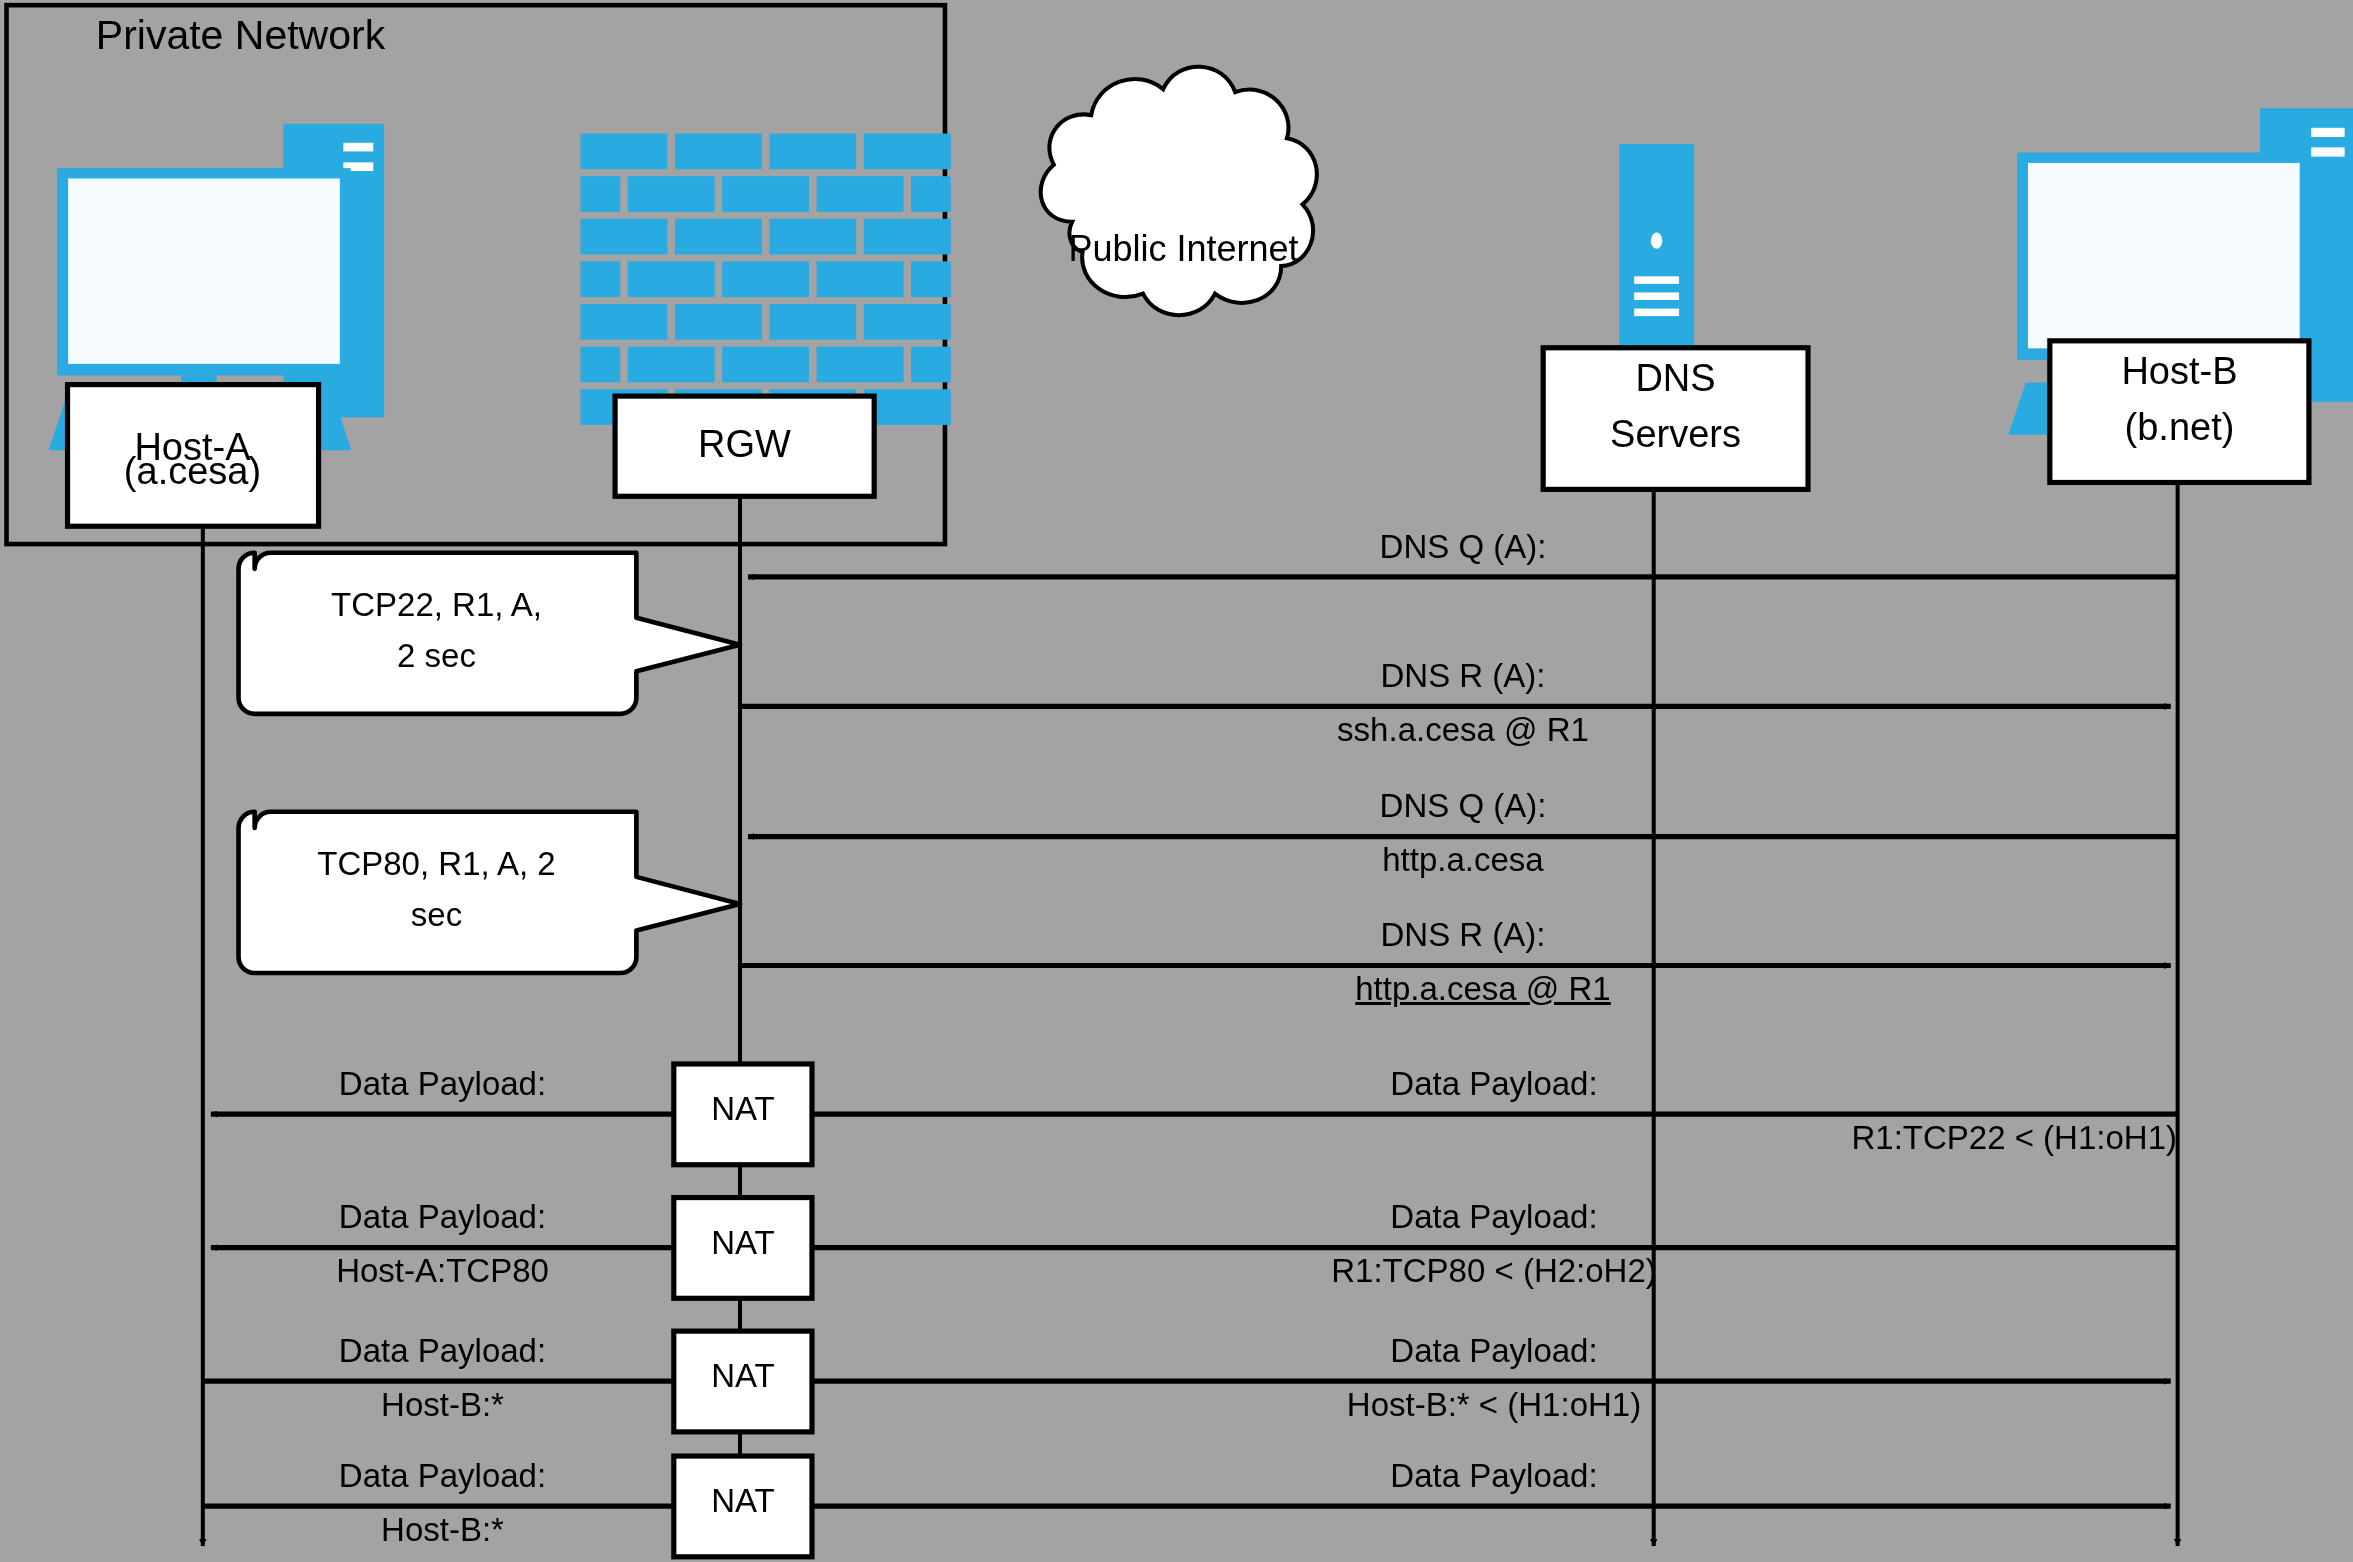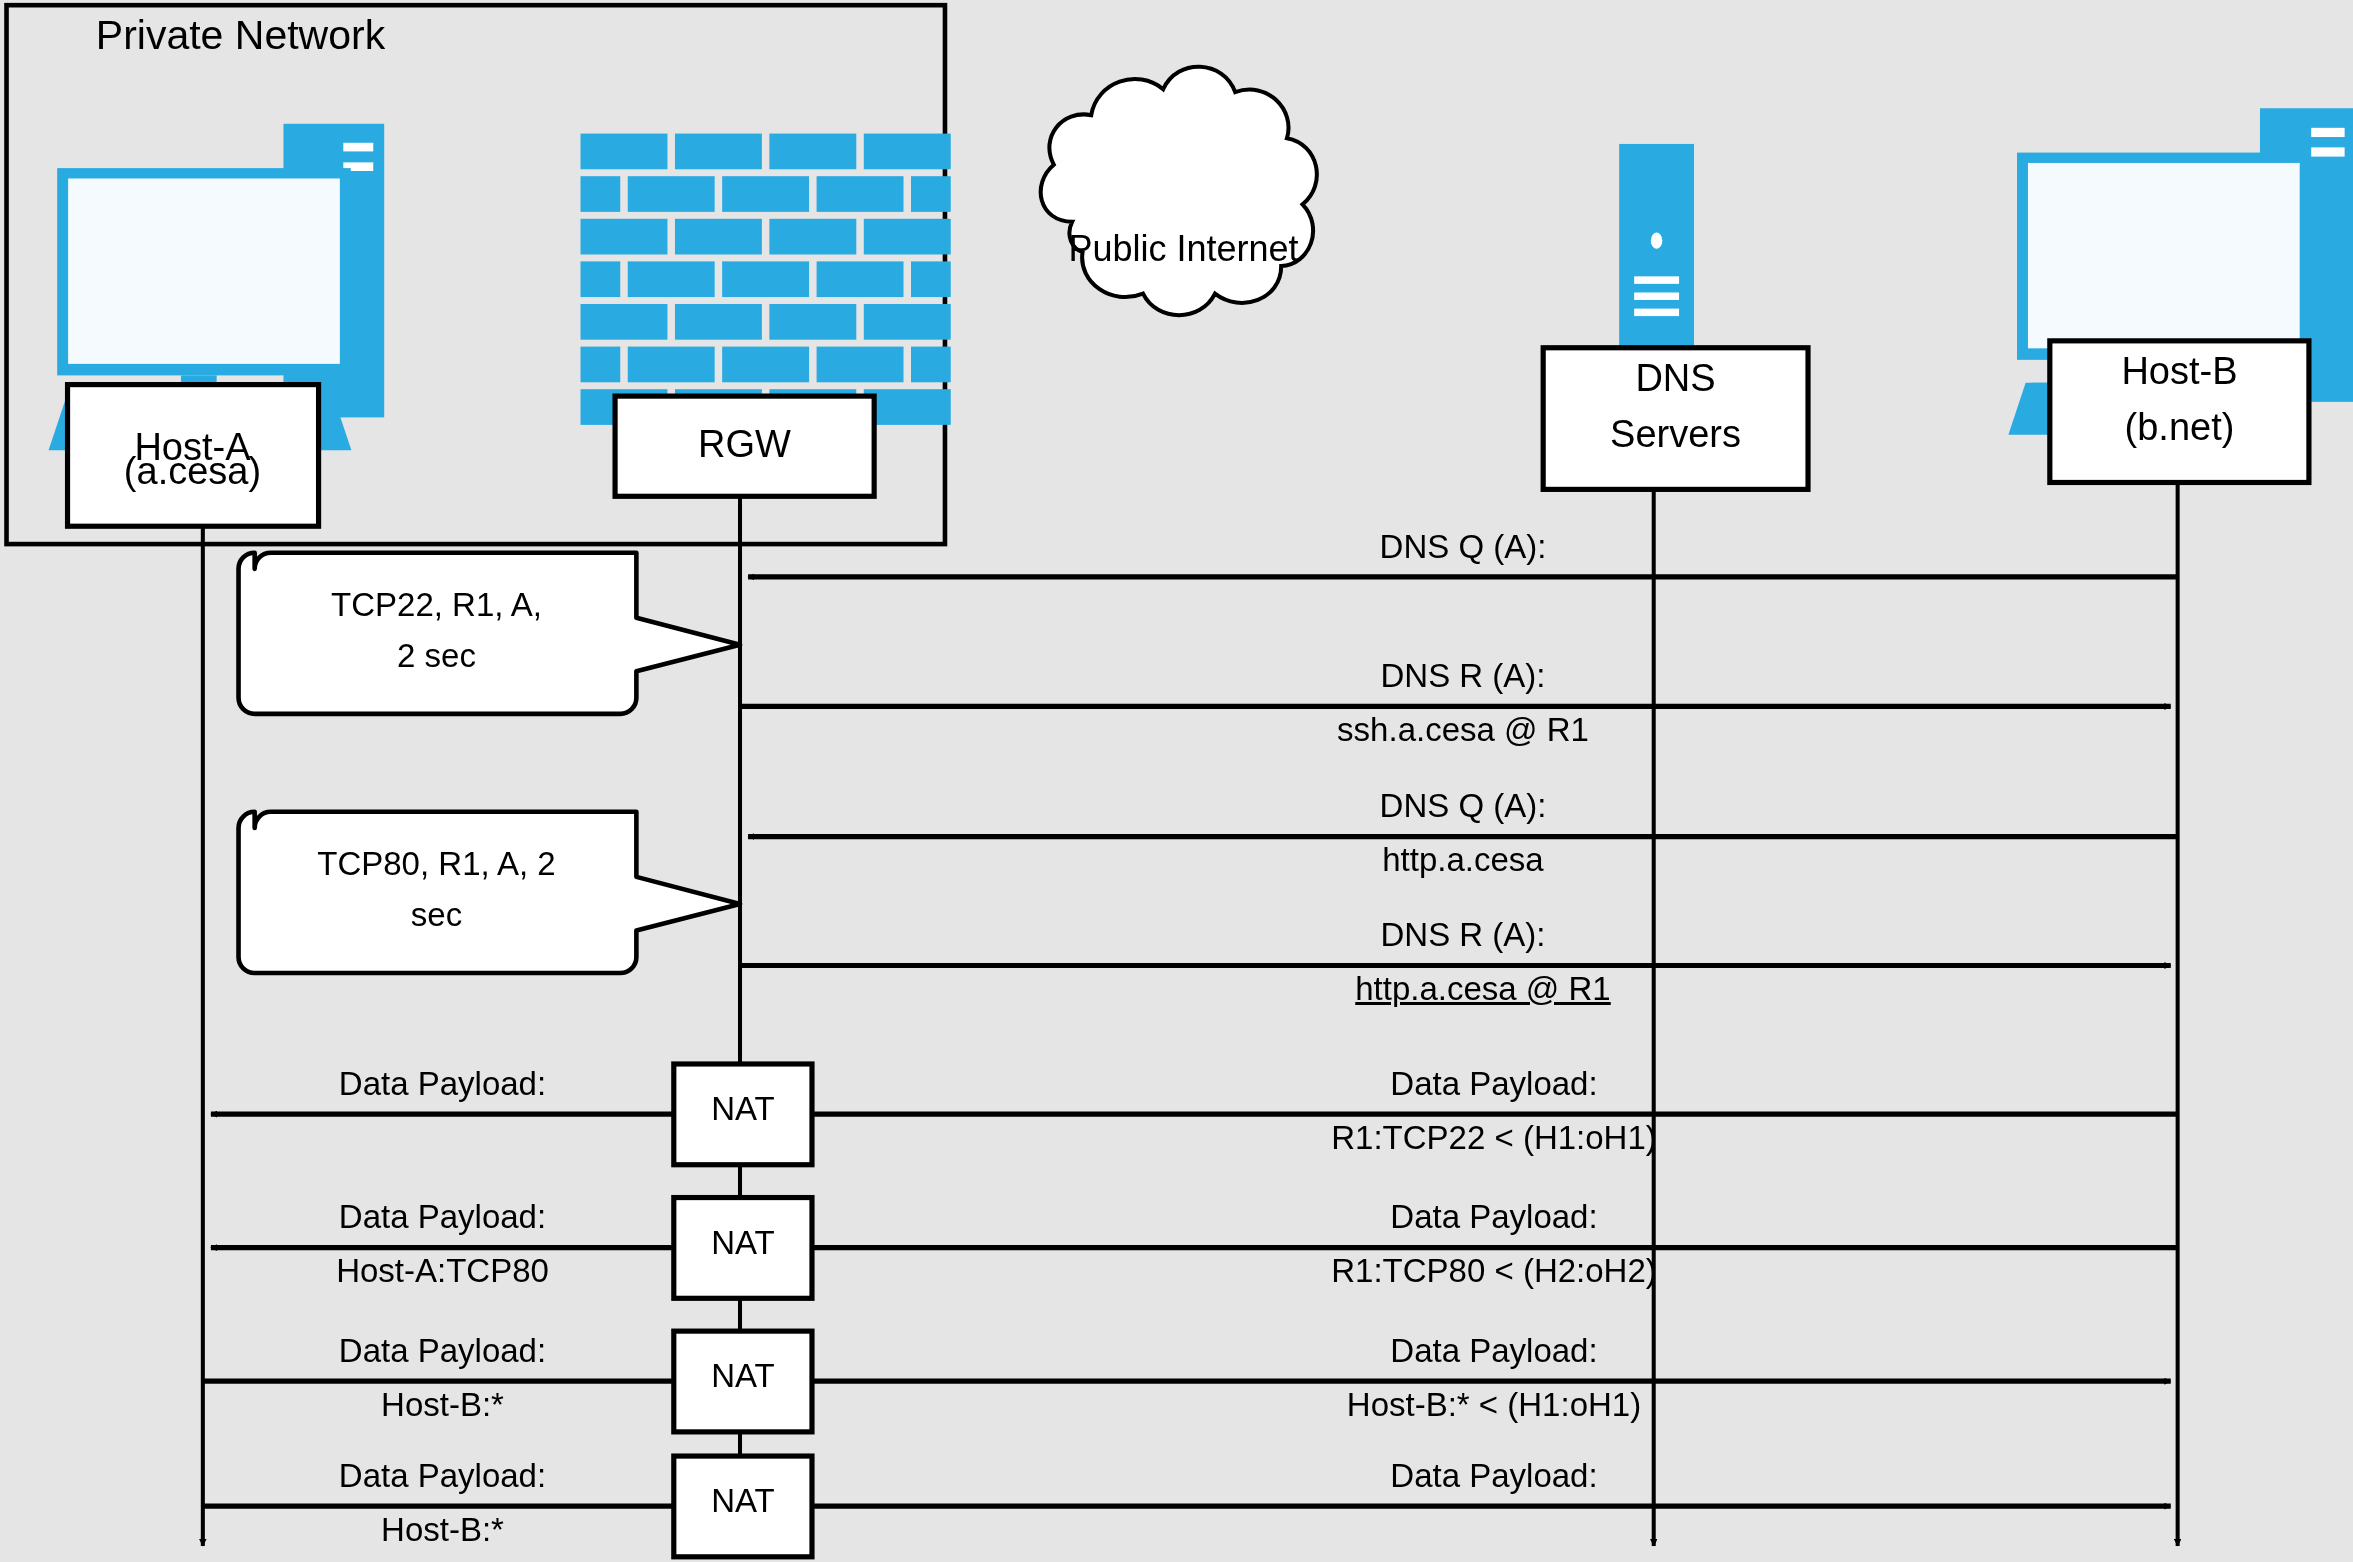--- a/index.html
+++ b/index.html
@@ -1,17 +1,17 @@
 <!DOCTYPE html>
 <html style="font-size:9.2px"><head>
 <meta charset="utf-8">
 <style>
   html,body{margin:0;padding:0;background:#fff;}
   body{font-family:"Liberation Sans", sans-serif;}
-  #stage{position:relative;width:2354px;height:1562px;background:#e5e5e5;overflow:hidden;}
+  #stage{position:relative;width:2354px;height:1562px;background:#a3a3a3;overflow:hidden;}
   #stage svg{position:absolute;left:0;top:0;}
   .lbl{position:absolute;text-align:center;color:#000;line-height:1.12;
        font-family:"Liberation Sans", sans-serif;white-space:nowrap;}
 </style>
 </head>
 <body>
 
 <div id="stage">
 
 <svg width="2354" height="1562" viewBox="0 0 4088 2713" xmlns="http://www.w3.org/2000/svg">
@@ -220,21 +220,21 @@
 
 <div class="lbl" style="left:748px;top:788px;width:1430px;font-size:33px;">DNS Q (A):</div>
 <div class="lbl" style="left:748px;top:842px;width:1430px;font-size:33px;">http.a.cesa</div>
 
 <div class="lbl" style="left:748px;top:917px;width:1430px;font-size:33px;">DNS R (A):</div>
 <div class="lbl" style="left:768px;top:971px;width:1430px;font-size:33px;text-decoration:underline;">http.a.cesa @ R1</div>
 
 <div class="lbl" style="left:211px;top:1066px;width:463px;font-size:33px;">Data Payload:</div>
 
 <div class="lbl" style="left:811px;top:1066px;width:1366px;font-size:33px;">Data Payload:</div>
-<div class="lbl" style="left:811px;top:1120px;width:1366px;font-size:33px;">R1:TCP22 &lt; (H1:oH1)</div>
+<div class="lbl" style="left:811px;top:1120px;width:1366px;font-size:33px;text-align:right;">R1:TCP22 &lt; (H1:oH1)</div>
 
 <div class="lbl" style="left:211px;top:1199px;width:463px;font-size:33px;">Data Payload:</div>
 <div class="lbl" style="left:211px;top:1253px;width:463px;font-size:33px;">Host-A:TCP80</div>
 
 <div class="lbl" style="left:811px;top:1199px;width:1366px;font-size:33px;">Data Payload:</div>
 <div class="lbl" style="left:811px;top:1253px;width:1366px;font-size:33px;">R1:TCP80 &lt; (H2:oH2)</div>
 
 <div class="lbl" style="left:211px;top:1333px;width:463px;font-size:33px;">Data Payload:</div>
 <div class="lbl" style="left:211px;top:1387px;width:463px;font-size:33px;">Host-B:*</div>
 

